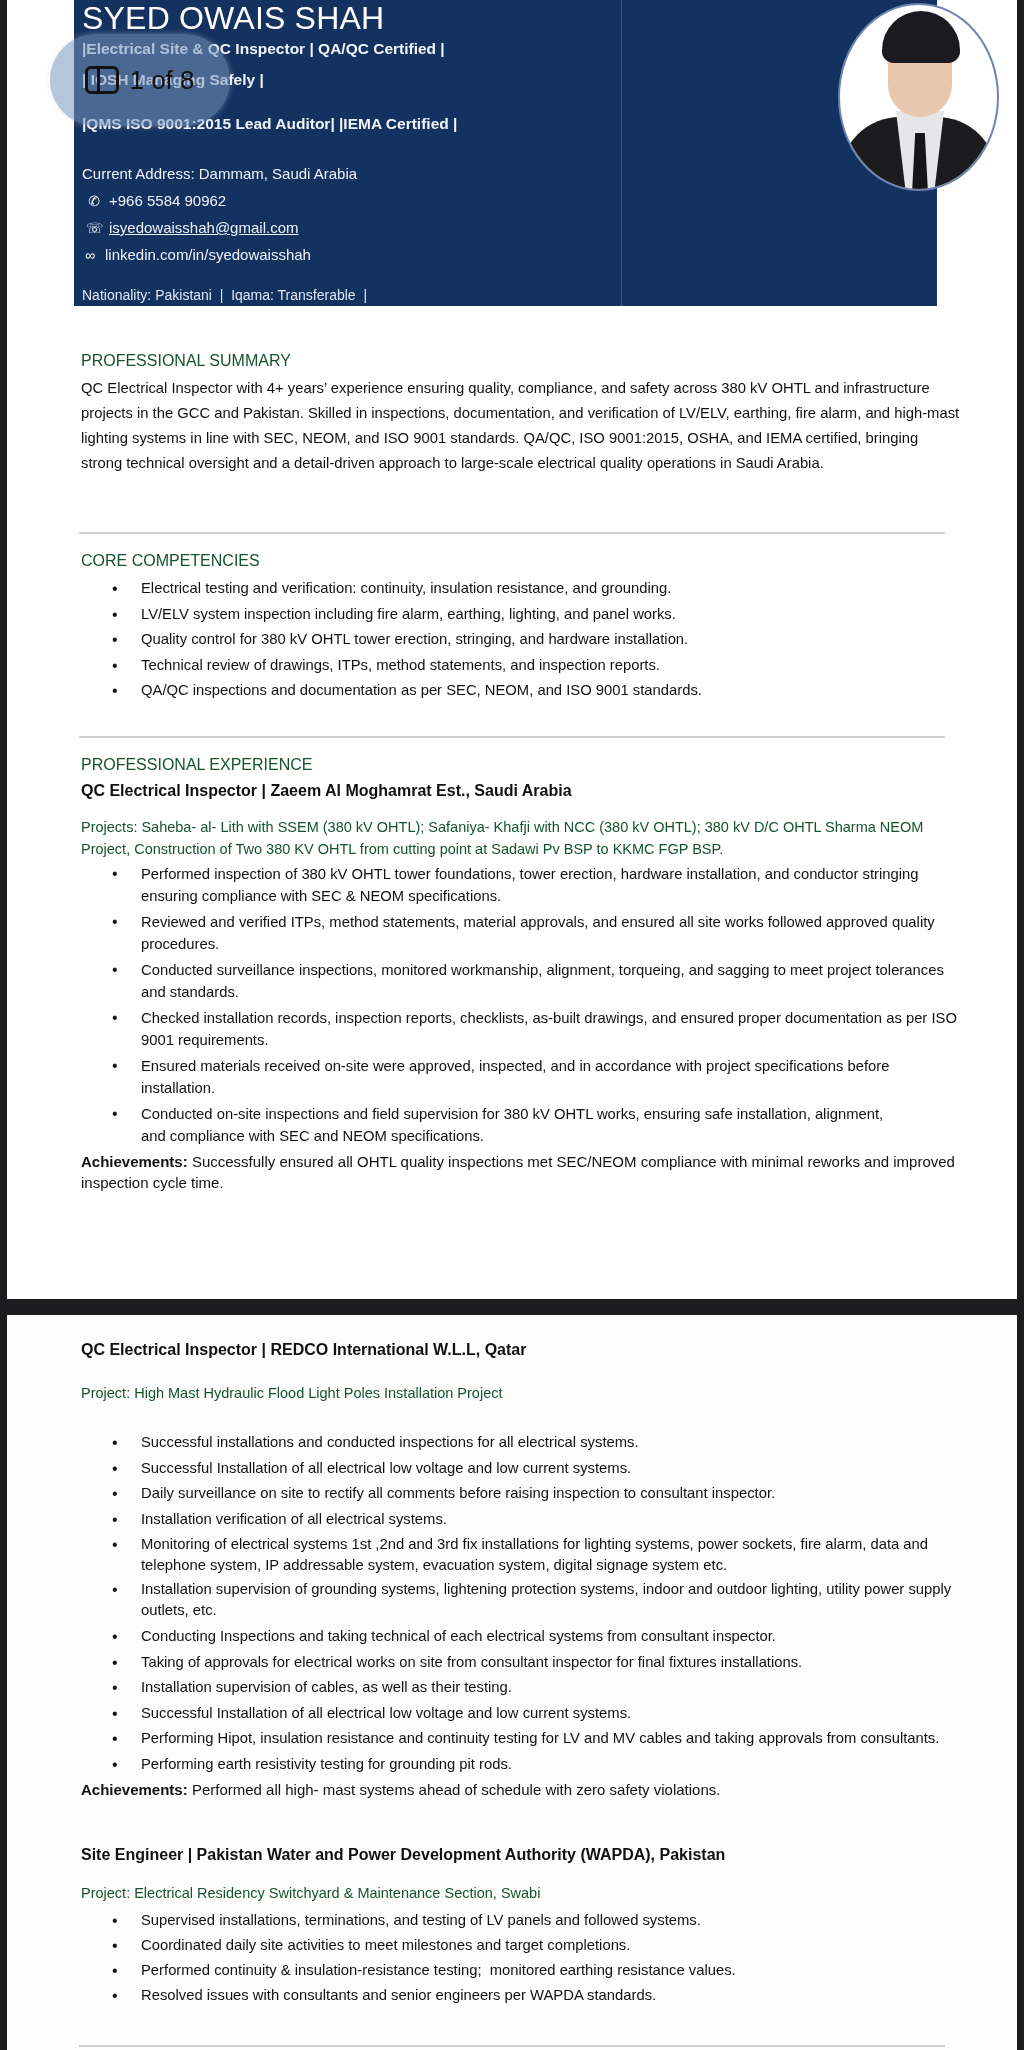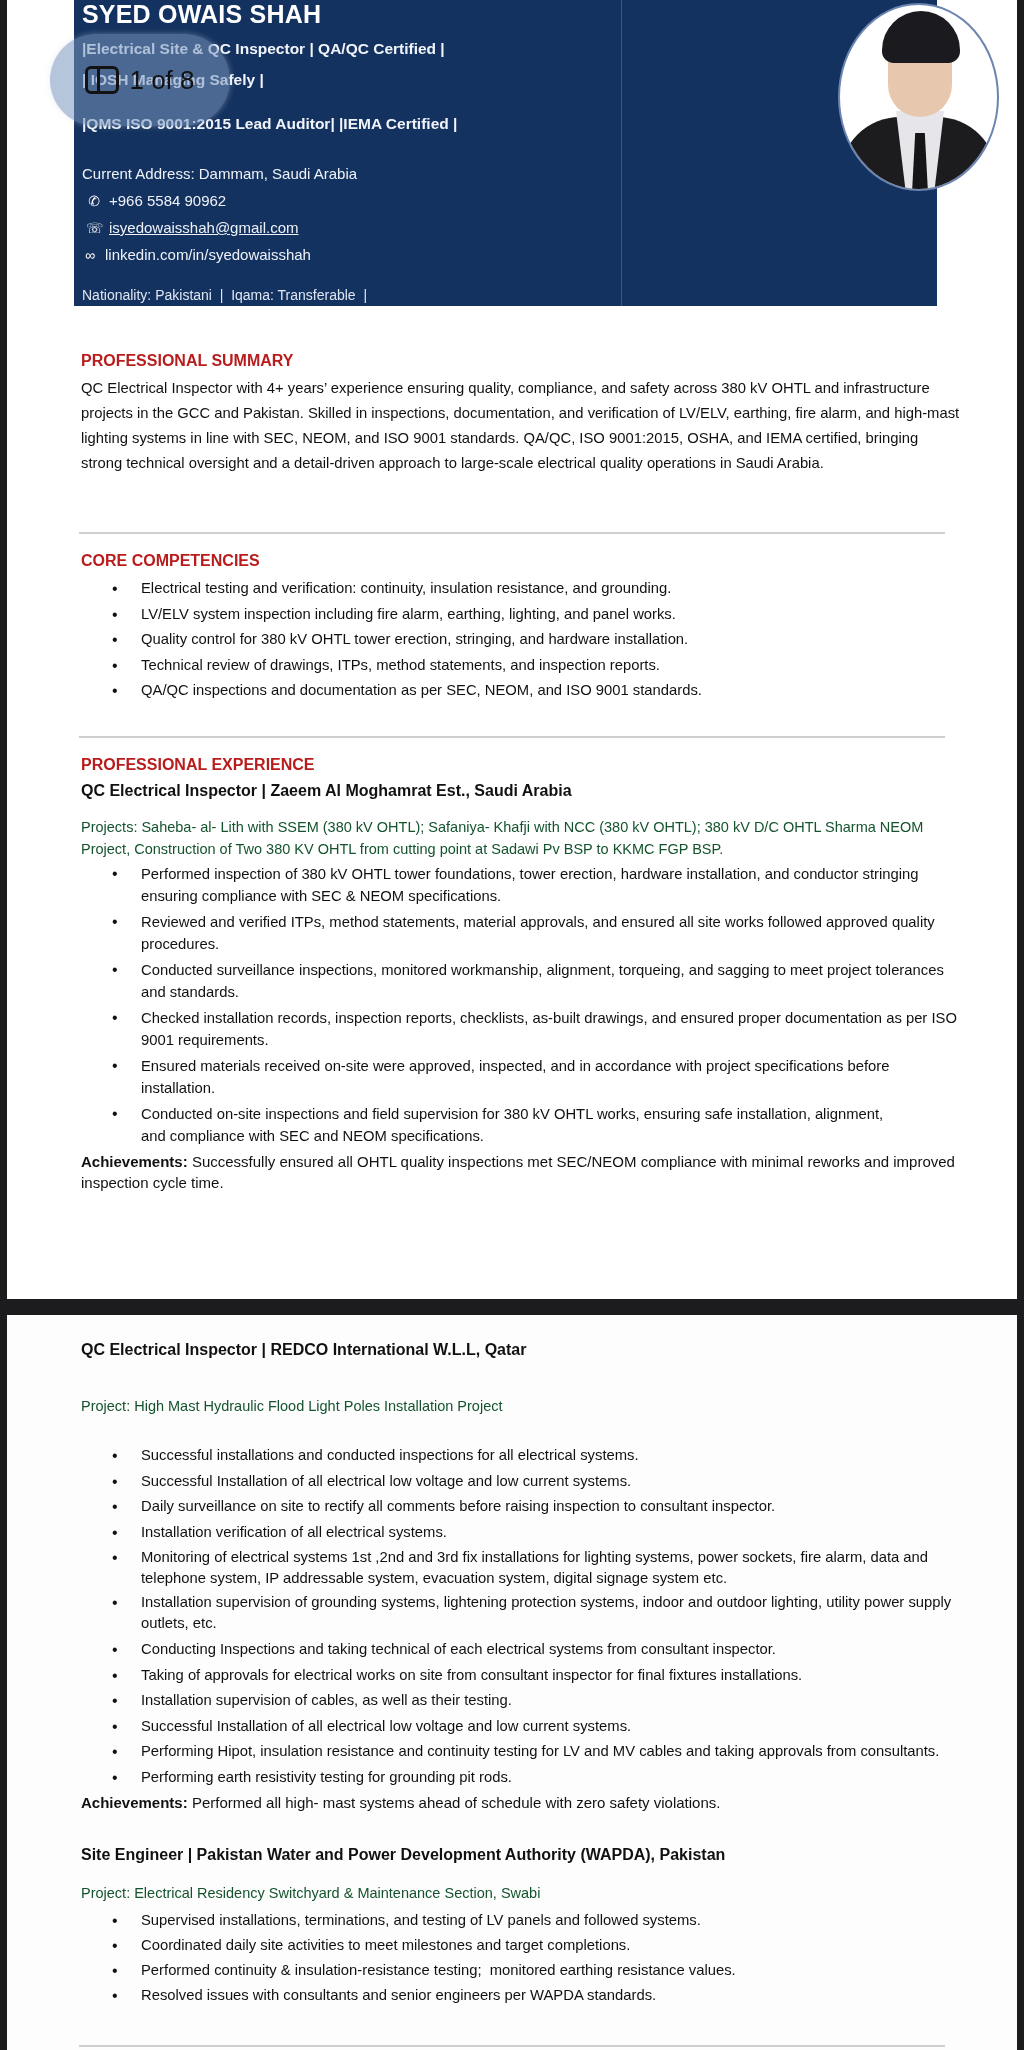--- a/index.html
+++ b/index.html
@@ -14,21 +14,21 @@
   }
   #page1 { top: 0; height: 1299px; }
   #page2 { top: 1315px; height: 735px; background: #fdfdfd; }
 
   
   .header {
     position: absolute; left: 67px; top: 0; width: 863px; height: 306px;
     background: #14325f; color: #fff;
   }
   .header .vline { position: absolute; left: 547px; top: 0; bottom: 0; width: 1px; background: #3a5686; }
-  .name { position: absolute; left: 8px; top: 0px; font-size: 25px; font-weight: bold; letter-spacing: 0.2px; }
+  .name { position: absolute; left: 8px; top: 0px; font-size: 32px; font-weight: normal; letter-spacing: 0.2px; }
   .tagline { position: absolute; left: 8px; font-size: 15.5px; font-weight: bold; color: #f1f4fa; }
   #tl0 { top: 40px; } #tl1 { top: 71px; } #tl2 { top: 115px; }
   .contact { position: absolute; left: 8px; font-size: 15px; color: #eef2f8; display: flex; align-items: center; gap: 7px; }
   #c-addr { top: 165px; }
   #c-phone { top: 192px; left: 12px; }
   #c-mail { top: 219px; left: 12px; }
   #c-link { top: 246px; }
   #c-nat { top: 287px; font-size: 14px; color: #dfe6f2; }
   .contact .email { text-decoration: underline; }
   .ico { display: inline-block; color: #fff; font-size: 14px; width: 16px; text-align: center; }
@@ -49,21 +49,21 @@
     position: absolute; left: 50px; top: 34px; width: 180px; height: 92px;
     border-radius: 46px; background: rgba(120,150,190,0.55);
     display: flex; align-items: center; justify-content: center; gap: 10px;
     color: #121212; font-size: 26px; box-shadow: 0 0 6px rgba(200,210,230,0.4);
   }
   .badge .pg-icon { width: 34px; height: 28px; border: 3px solid #121212; border-radius: 6px; position: relative; box-sizing: border-box; }
   .badge .pg-icon::before { content: ""; position: absolute; left: 9px; top: 0; bottom: 0; width: 3px; background: #121212; }
 
   
   .sec { position: absolute; left: 74px; width: 880px; color: #111; font-size: 15px; }
-  .h2 { color: #b91c1c; font-weight: bold; font-size: 16px; }
+  .h2 { color: #14532d; font-weight: normal; font-size: 16px; }
   .job { font-weight: bold; font-size: 16px; color: #111; }
   .muted { color: #14532d; font-size: 14.5px; line-height: 22px; }
   p.body { margin: 6px 0 0 0; line-height: 25px; font-size: 14.8px; }
   ul { margin: 0; padding-left: 60px; list-style: none; }
   ul li { position: relative; line-height: 22px; font-size: 14.8px; }
   ul li::before { content: "•"; position: absolute; left: -29px; font-size: 16px; }
   .hr { position: absolute; left: 72px; width: 866px; height: 2px; background: #cfcfcf; }
   .ach b { font-weight: bold; }
 </style>
 </head>
@@ -135,21 +135,21 @@
       <li style="margin-bottom:4px">Ensured materials received on-site were approved, inspected, and in accordance with project specifications before installation.</li>
       <li style="margin-bottom:4px;padding-right:50px">Conducted on-site inspections and field supervision for 380 kV OHTL works, ensuring safe installation, alignment, and compliance with SEC and NEOM specifications.</li>
     </ul>
     <div class="ach" style="line-height:21px"><b>Achievements:</b><span> Successfully ensured all OHTL quality inspections met SEC/NEOM compliance with minimal reworks and improved inspection cycle time.</span></div>
   </div>
 </div>
 
 <div class="page" id="page2">
   <div class="sec" style="top:26px">
     <div class="job">QC Electrical Inspector | REDCO International W.L.L, Qatar</div>
-    <div class="muted" style="margin-top:36px">Project: High Mast Hydraulic Flood Light Poles Installation Project</div>
+    <div class="muted" style="margin-top:23px">Project: High Mast Hydraulic Flood Light Poles Installation Project</div>
     <ul style="margin-top:26px">
       <li style="line-height:25.5px">Successful installations and conducted inspections for all electrical systems.</li>
       <li style="line-height:25.5px">Successful Installation of all electrical low voltage and low current systems.</li>
       <li style="line-height:25.5px">Daily surveillance on site to rectify all comments before raising inspection to consultant inspector.</li>
       <li style="line-height:25.5px">Installation verification of all electrical systems.</li>
       <li style="line-height:21px;margin:2px 0">Monitoring of electrical systems 1st ,2nd and 3rd fix installations for lighting systems, power sockets, fire alarm, data and telephone system, IP addressable system, evacuation system, digital signage system etc.</li>
       <li style="line-height:21px;margin:3px 0">Installation supervision of grounding systems, lightening protection systems, indoor and outdoor lighting, utility power supply outlets, etc.</li>
       <li style="line-height:25.5px">Conducting Inspections and taking technical of each electrical systems from consultant inspector.</li>
       <li style="line-height:25.5px">Taking of approvals for electrical works on site from consultant inspector for final fixtures installations.</li>
       <li style="line-height:25.5px">Installation supervision of cables, as well as their testing.</li>

